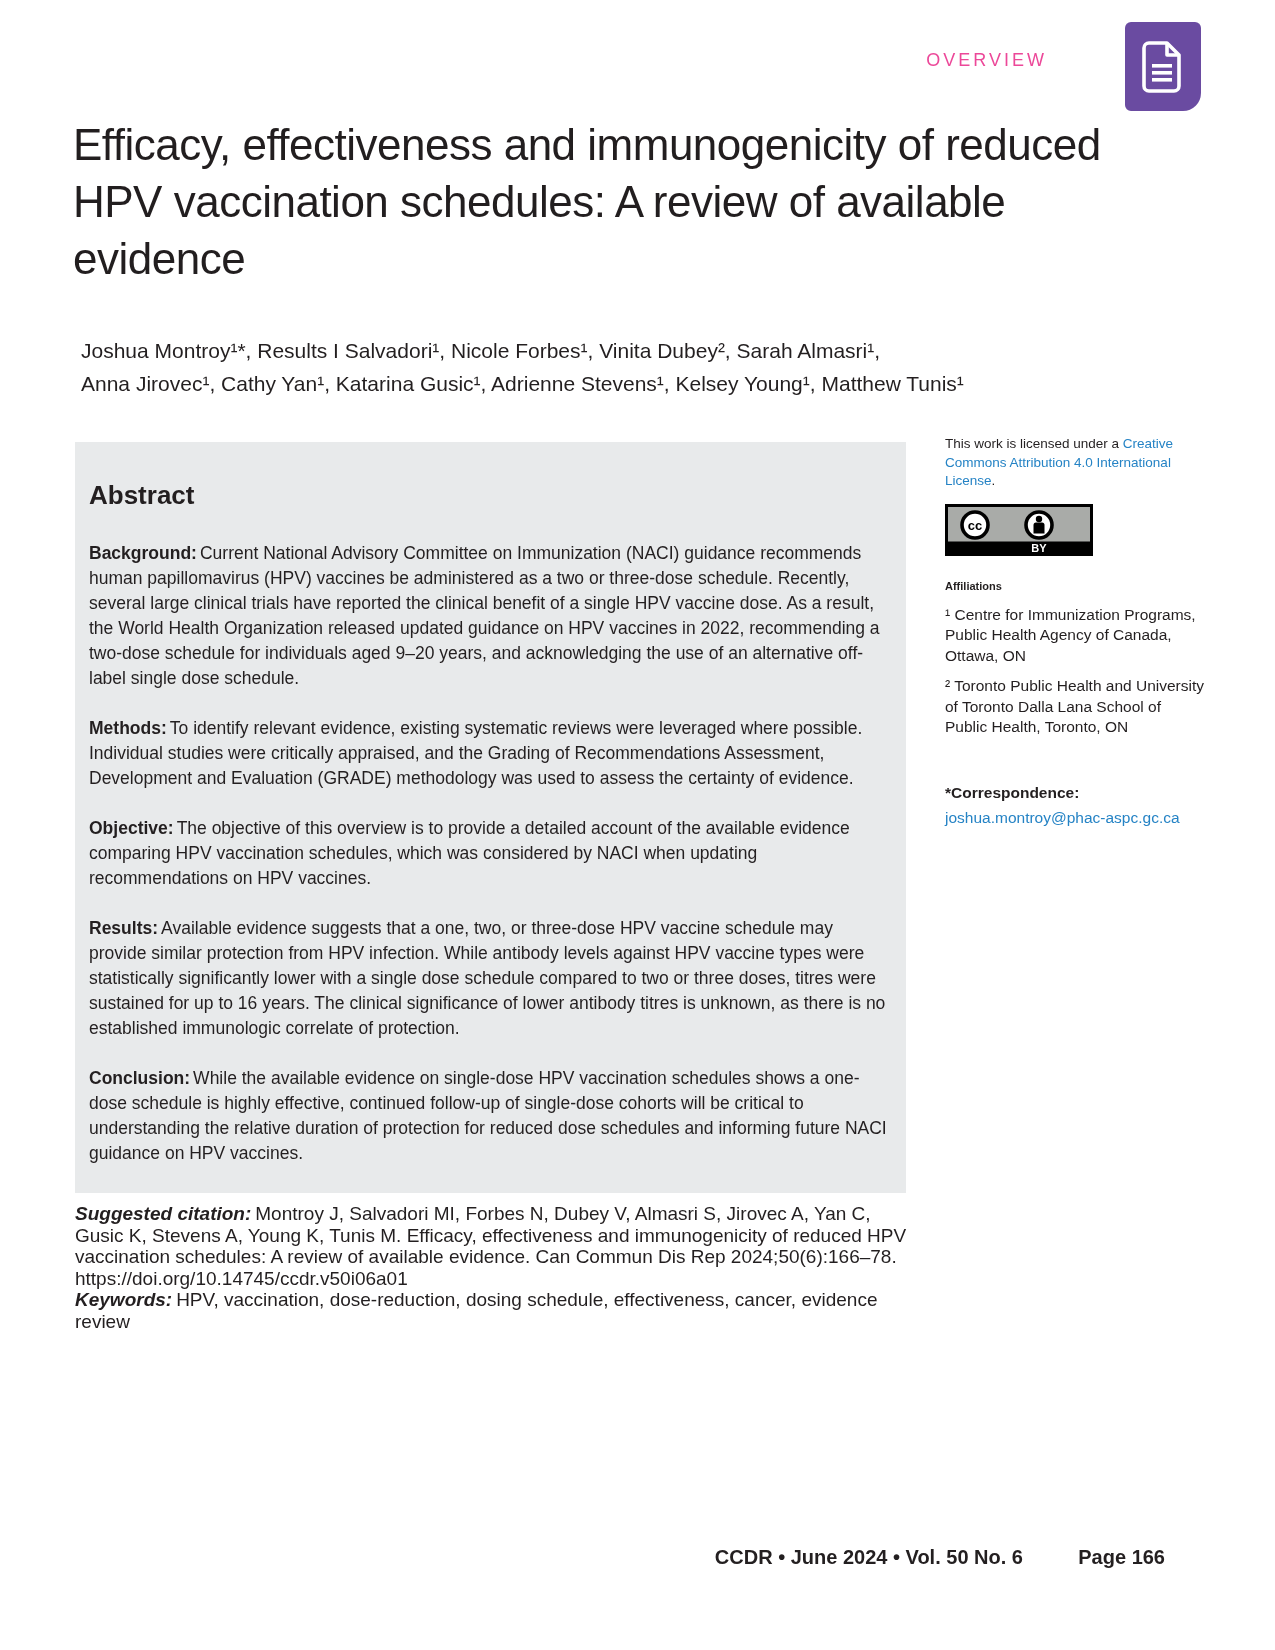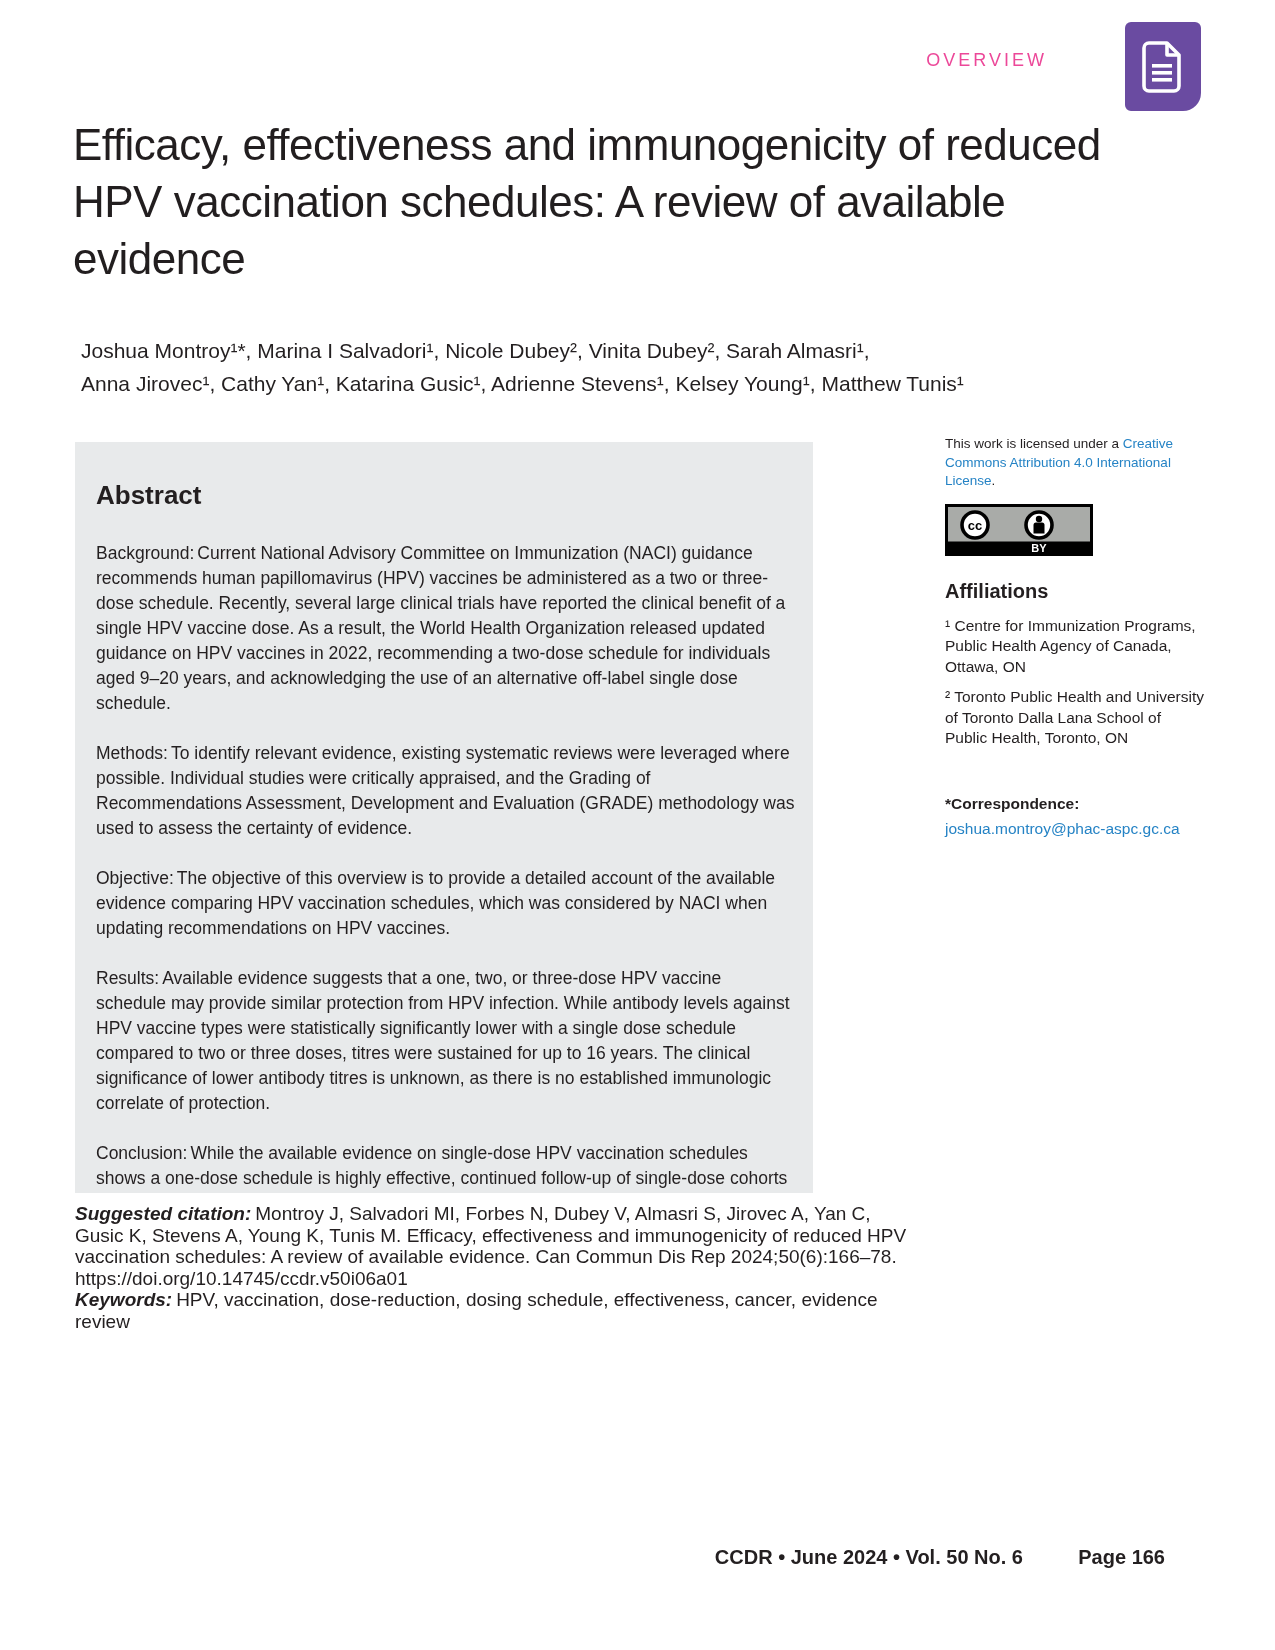--- a/index.html
+++ b/index.html
@@ -34,35 +34,35 @@
     letter-spacing:-0.5px; color:#221e1f;
   }
   .authors {
     position:absolute; left:81px; top:334px; width:1030px;
     font-size:21px; line-height:33px; color:#231f20;
   }
 
   
   .abstract-box {
     position:absolute; left:75px; top:442px;
-    width:738px; height:751px;
+    width:831px; height:751px;
     background:#e8eaeb;
-    padding:38px 18px 0 21px;
+    padding:38px 18px 0 14px;
     overflow:hidden;
   }
   .abstract-heading { font-size:26px; font-weight:700; margin-bottom:30px; }
   .abstract-para { font-size:17.5px; line-height:25px; margin-bottom:25px; }
-  .para-label { font-weight:400; margin-right:3px; }
+  .para-label { font-weight:700; margin-right:3px; }
 
   
   .sidebar { position:absolute; left:945px; top:435px; width:262px; }
   .license-note { font-size:13.5px; line-height:18.5px; }
   .license-link { color:#2583c5; cursor:pointer; }
   .cc-badge { display:block; margin-top:13px; }
-  .affil-heading { font-size:20px; font-weight:700; margin:24px 0 13px 0; }
+  .affil-heading { font-size:11px; font-weight:700; margin:24px 0 13px 0; }
   .affil-item { font-size:15.5px; line-height:20.5px; margin-bottom:10px; }
   .corr-heading { font-size:15.5px; font-weight:700; margin-top:46px; margin-bottom:7px; }
   .corr-email { font-size:15.5px; color:#2583c5; cursor:pointer; }
 
   
   .citation-block {
     position:absolute; left:75px; top:1203px; width:848px;
     font-size:19px; line-height:21.5px;
   }
   .cite-label { font-weight:700; font-style:italic; margin-right:4px; }
@@ -88,21 +88,21 @@
       <path d="M9 3 H27 L39 15 V46 a5 5 0 0 1 -5 5 H9 a5 5 0 0 1 -5 -5 V8 a5 5 0 0 1 5 -5 Z" fill="none" stroke="#ffffff" stroke-width="3.6" stroke-linejoin="round"></path>
       <path d="M27 3 V15 H39" fill="none" stroke="#ffffff" stroke-width="3.6" stroke-linejoin="round"></path>
       <rect x="12" y="24" width="20" height="3.6" fill="#ffffff"></rect>
       <rect x="12" y="31" width="20" height="3.6" fill="#ffffff"></rect>
       <rect x="12" y="38" width="20" height="3.6" fill="#ffffff"></rect>
     </svg>
   </div>
 
   <h1 class="article-title">Efficacy, effectiveness and immunogenicity of reduced HPV vaccination schedules: A review of available evidence</h1>
   <div class="authors">
-    <div>Joshua Montroy¹*, Marina I Salvadori¹, Nicole Dubey², Vinita Dubey², Sarah Almasri¹,</div>
+    <div>Joshua Montroy¹*, Results I Salvadori¹, Nicole Forbes¹, Vinita Dubey², Sarah Almasri¹,</div>
     <div>Anna Jirovec¹, Cathy Yan¹, Katarina Gusic¹, Adrienne Stevens¹, Kelsey Young¹, Matthew Tunis¹</div>
   </div>
 
   <section class="abstract-box">
     <h2 class="abstract-heading">Abstract</h2>
 
     <p class="abstract-para">
       <span class="para-label">Background:</span><span>Current National Advisory Committee on Immunization (NACI) guidance recommends human papillomavirus (HPV) vaccines be administered as a two or three-dose schedule. Recently, several large clinical trials have reported the clinical benefit of a single HPV vaccine dose. As a result, the World Health Organization released updated guidance on HPV vaccines in 2022, recommending a two-dose schedule for individuals aged 9–20 years, and acknowledging the use of an alternative off-label single dose schedule.</span>
     </p>
     <p class="abstract-para">

